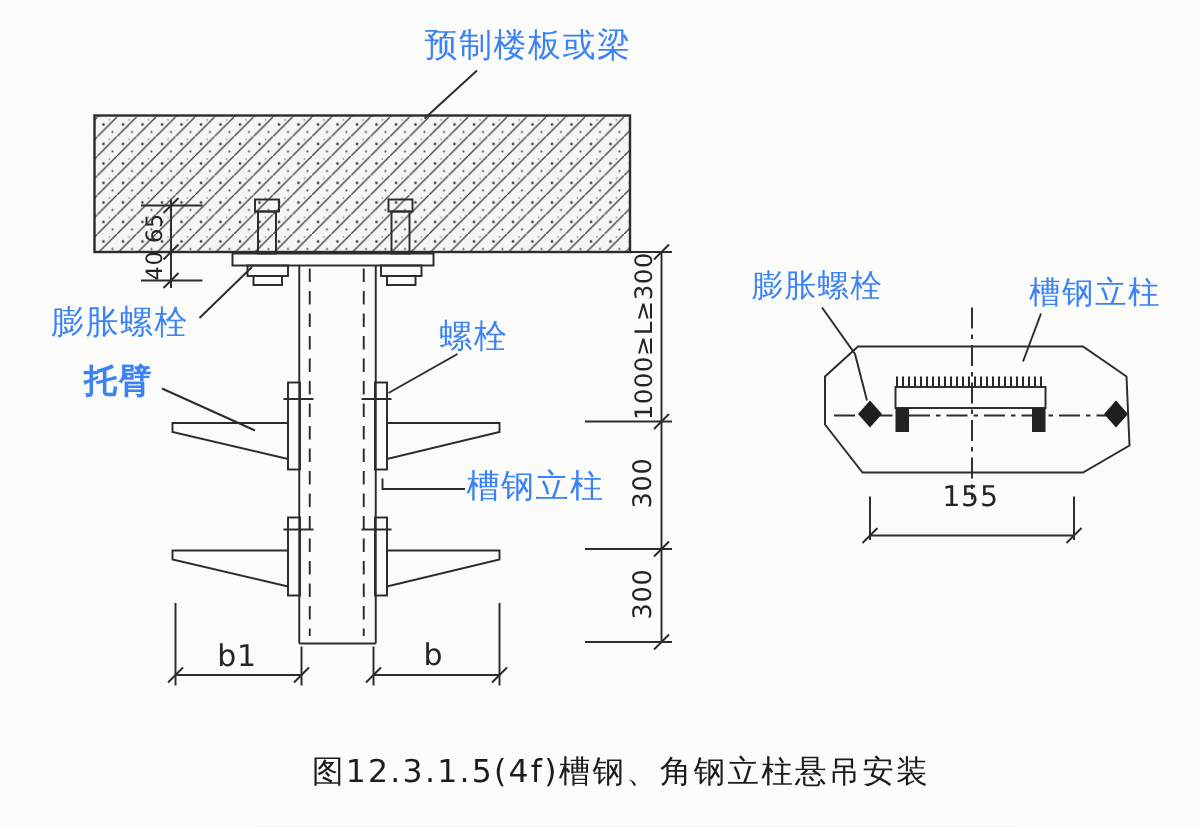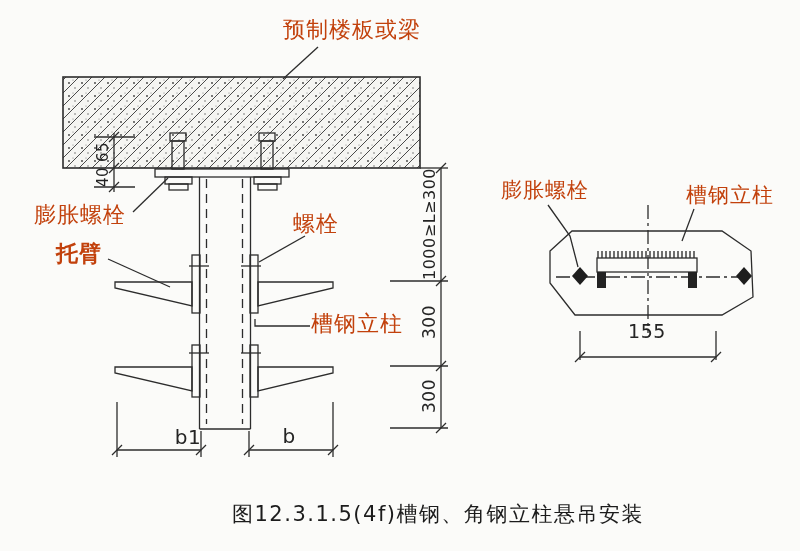--- a/index.html
+++ b/index.html
@@ -4,21 +4,21 @@
 <style>
   html,body{margin:0;padding:0;background:#e8e8e8;}
   .stage{
     position:relative;width:800px;height:551px;background:#fbfbf9;
     font-family:"DejaVu Sans","Liberation Sans",sans-serif;color:#1d1d1d;
     overflow:hidden;margin:0 auto;
   }
   svg{position:absolute;left:0;top:0;}
   .ln{stroke:#2c2c2c;stroke-width:1.3;fill:none;}
   .lbl{position:absolute;white-space:nowrap;transform:translate(-50%,-50%);
-       font-size:22px;letter-spacing:1px;color:#c2410c;}
+       font-size:22px;letter-spacing:1px;color:#3b82f6;}
   .dim{position:absolute;white-space:nowrap;transform:translate(-50%,-50%);
        font-size:17px;color:#242424;letter-spacing:0.5px;}
   .vdim{transform:translate(-50%,-50%) rotate(-90deg);}
   .cap{position:absolute;white-space:nowrap;transform:translate(-50%,-50%);
        font-size:21px;letter-spacing:1.5px;color:#1c1c1c;}
 </style>
 </head>
 <body>
 
 <div class="stage">
@@ -174,24 +174,24 @@
   <span class="dim vdim" style="left:103px;top:152px;font-size:15px;">65</span>
 
   <span class="dim vdim" style="left:103px;top:177px;font-size:15px;">40</span>
 
   <span class="dim vdim" style="left:429px;top:224px;font-size:16px;">1000≥L≥300</span>
 
   <span class="dim vdim" style="left:429px;top:322px;">300</span>
 
   <span class="dim vdim" style="left:429px;top:396px;">300</span>
 
-  <span class="dim" style="left:158px;top:437px;font-size:20px;margin-left:30px;">b1</span>
+  <span class="dim" style="left:158px;top:437px;font-size:20px;">b1</span>
 
   <span class="dim" style="left:289px;top:436px;font-size:20px;">b</span>
 
   <span class="lbl" style="left:545px;top:190px;font-size:21px;">膨胀螺栓</span>
 
   <span class="lbl" style="left:730px;top:195px;font-size:21px;">槽钢立柱</span>
 
   <span class="dim" style="left:647px;top:331px;font-size:19px;">155</span>
 
-  <span class="cap" style="left:414px;top:514px;margin-left:24px;">图12.3.1.5(4f)槽钢、角钢立柱悬吊安装</span>
+  <span class="cap" style="left:414px;top:514px;">图12.3.1.5(4f)槽钢、角钢立柱悬吊安装</span>
 </div>
 
 </body></html>

